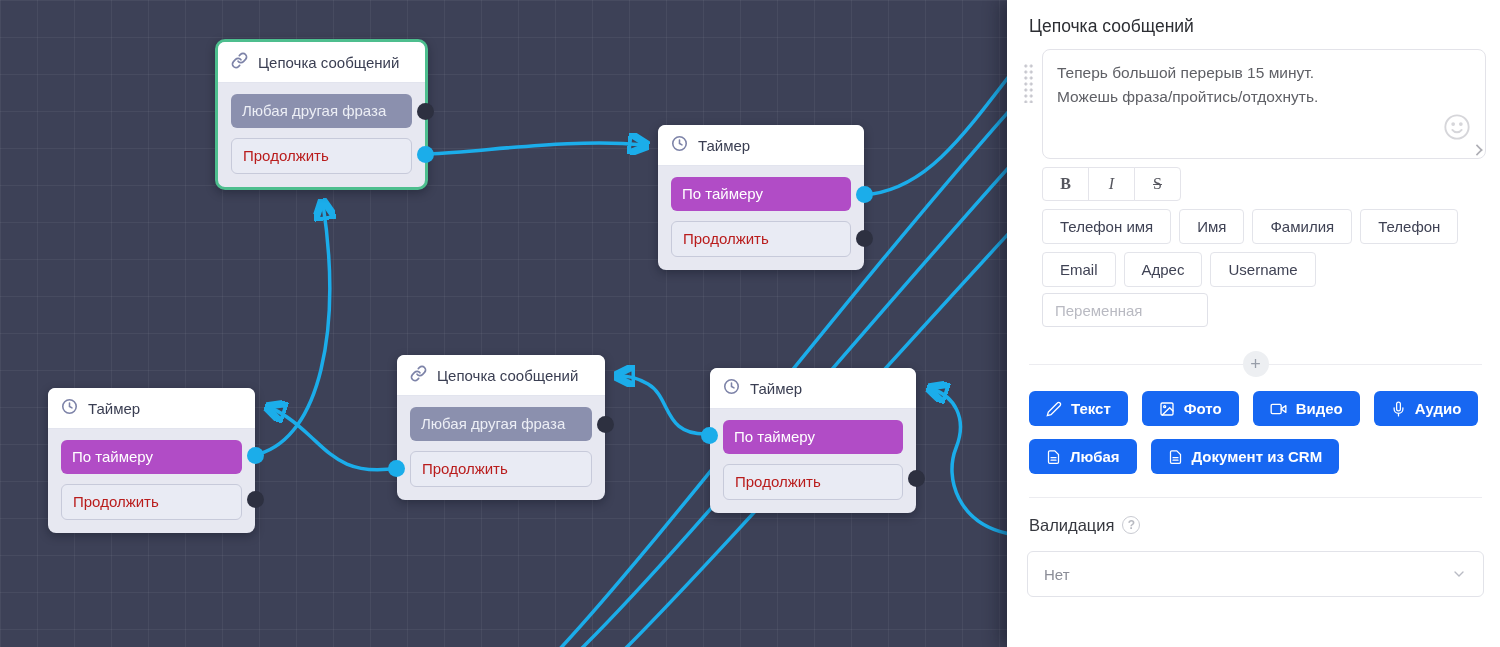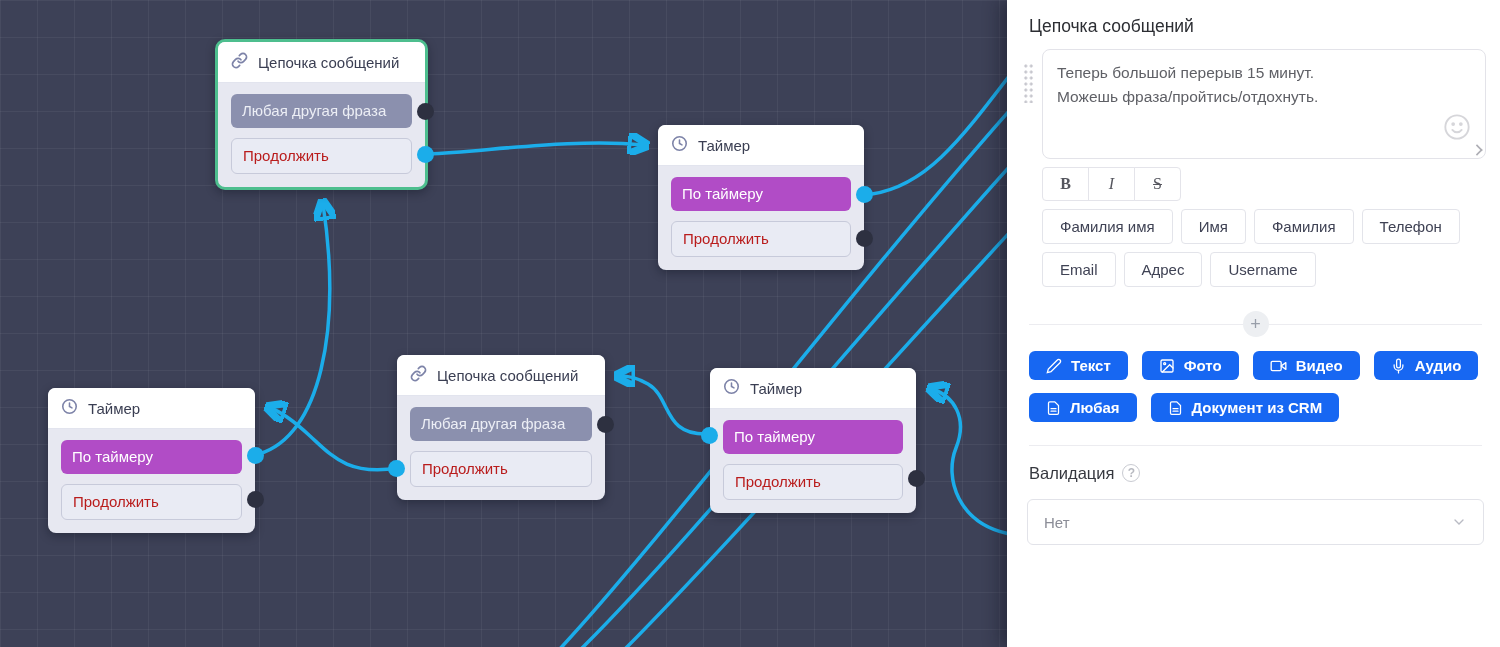--- a/index.html
+++ b/index.html
@@ -75,21 +75,21 @@
 
   .divider-plus { position:relative; margin:24px 4px 0 6px; height:26px; }
   .divider-plus hr { position:absolute; top:13px; left:0; right:0; border:none;
     border-top:1px solid #ececf0; }
   .plus-btn { position:absolute; left:50%; transform:translateX(-50%); top:0; width:26px;
     height:26px; border-radius:50%; background:#edeff2; border:none; color:#989ea9;
     font-size:18px; line-height:24px; cursor:pointer; }
 
   .attach { display:flex; flex-wrap:wrap; gap:13px 14px; margin:14px 0 0 6px; width:462px; }
   .blue-btn { display:inline-flex; align-items:center; gap:9px; background:#1767f2; color:#fff;
-    border:none; border-radius:6px; padding:0 17px; height:29px; font-size:15px; font-weight:700;
+    border:none; border-radius:6px; padding:0 17px; height:35px; font-size:15px; font-weight:700;
     cursor:pointer; font-family:"Liberation Sans", sans-serif; }
   .blue-btn svg { stroke:#fff; flex:0 0 auto; }
 
   .divider2 { border:none; border-top:1px solid #ececf0; margin:23px 4px 0 6px; }
   .valid-head { display:flex; gap:8px; margin:18px 0 0 6px;
     font-size:16.5px; color:#36383f; }
   .help-circle { width:18px; height:18px; border-radius:50%; border:1.5px solid #c9cbd2;
     color:#b8bac1; font-size:12px; line-height:16px; text-align:center; font-weight:700;
     cursor:pointer; }
   .select { position:relative; margin:16px 2px 0 4px; height:46px; border:1px solid #e2e3e9;
@@ -231,29 +231,30 @@
       </div>
     </div>
 
     <div class="bis-group">
       <button class="bis-btn bis-b">B</button>
       <button class="bis-btn bis-i">I</button>
       <button class="bis-btn bis-s">S</button>
     </div>
 
     <div class="var-chips">
-      <button class="var-chip">Фамилия имя</button>
+      <button class="var-chip">Телефон имя</button>
       <button class="var-chip">Имя</button>
       <button class="var-chip">Фамилия</button>
       <button class="var-chip">Телефон</button>
       <button class="var-chip">Email</button>
       <button class="var-chip">Адрес</button>
       <button class="var-chip">Username</button>
     </div>
 
+    <input class="var-input" value="" placeholder="Переменная" style="">
 
     <div class="divider-plus">
       <hr>
       <button class="plus-btn">+</button>
     </div>
 
     <div class="attach">
       <button class="blue-btn">
         <svg width="16" height="16" viewBox="0 0 24 24" fill="none" stroke-width="2" stroke-linecap="round">
           <path d="M17 3a2.83 2.83 0 1 1 4 4L7.5 20.5 2 22l1.5-5.5z"></path>

